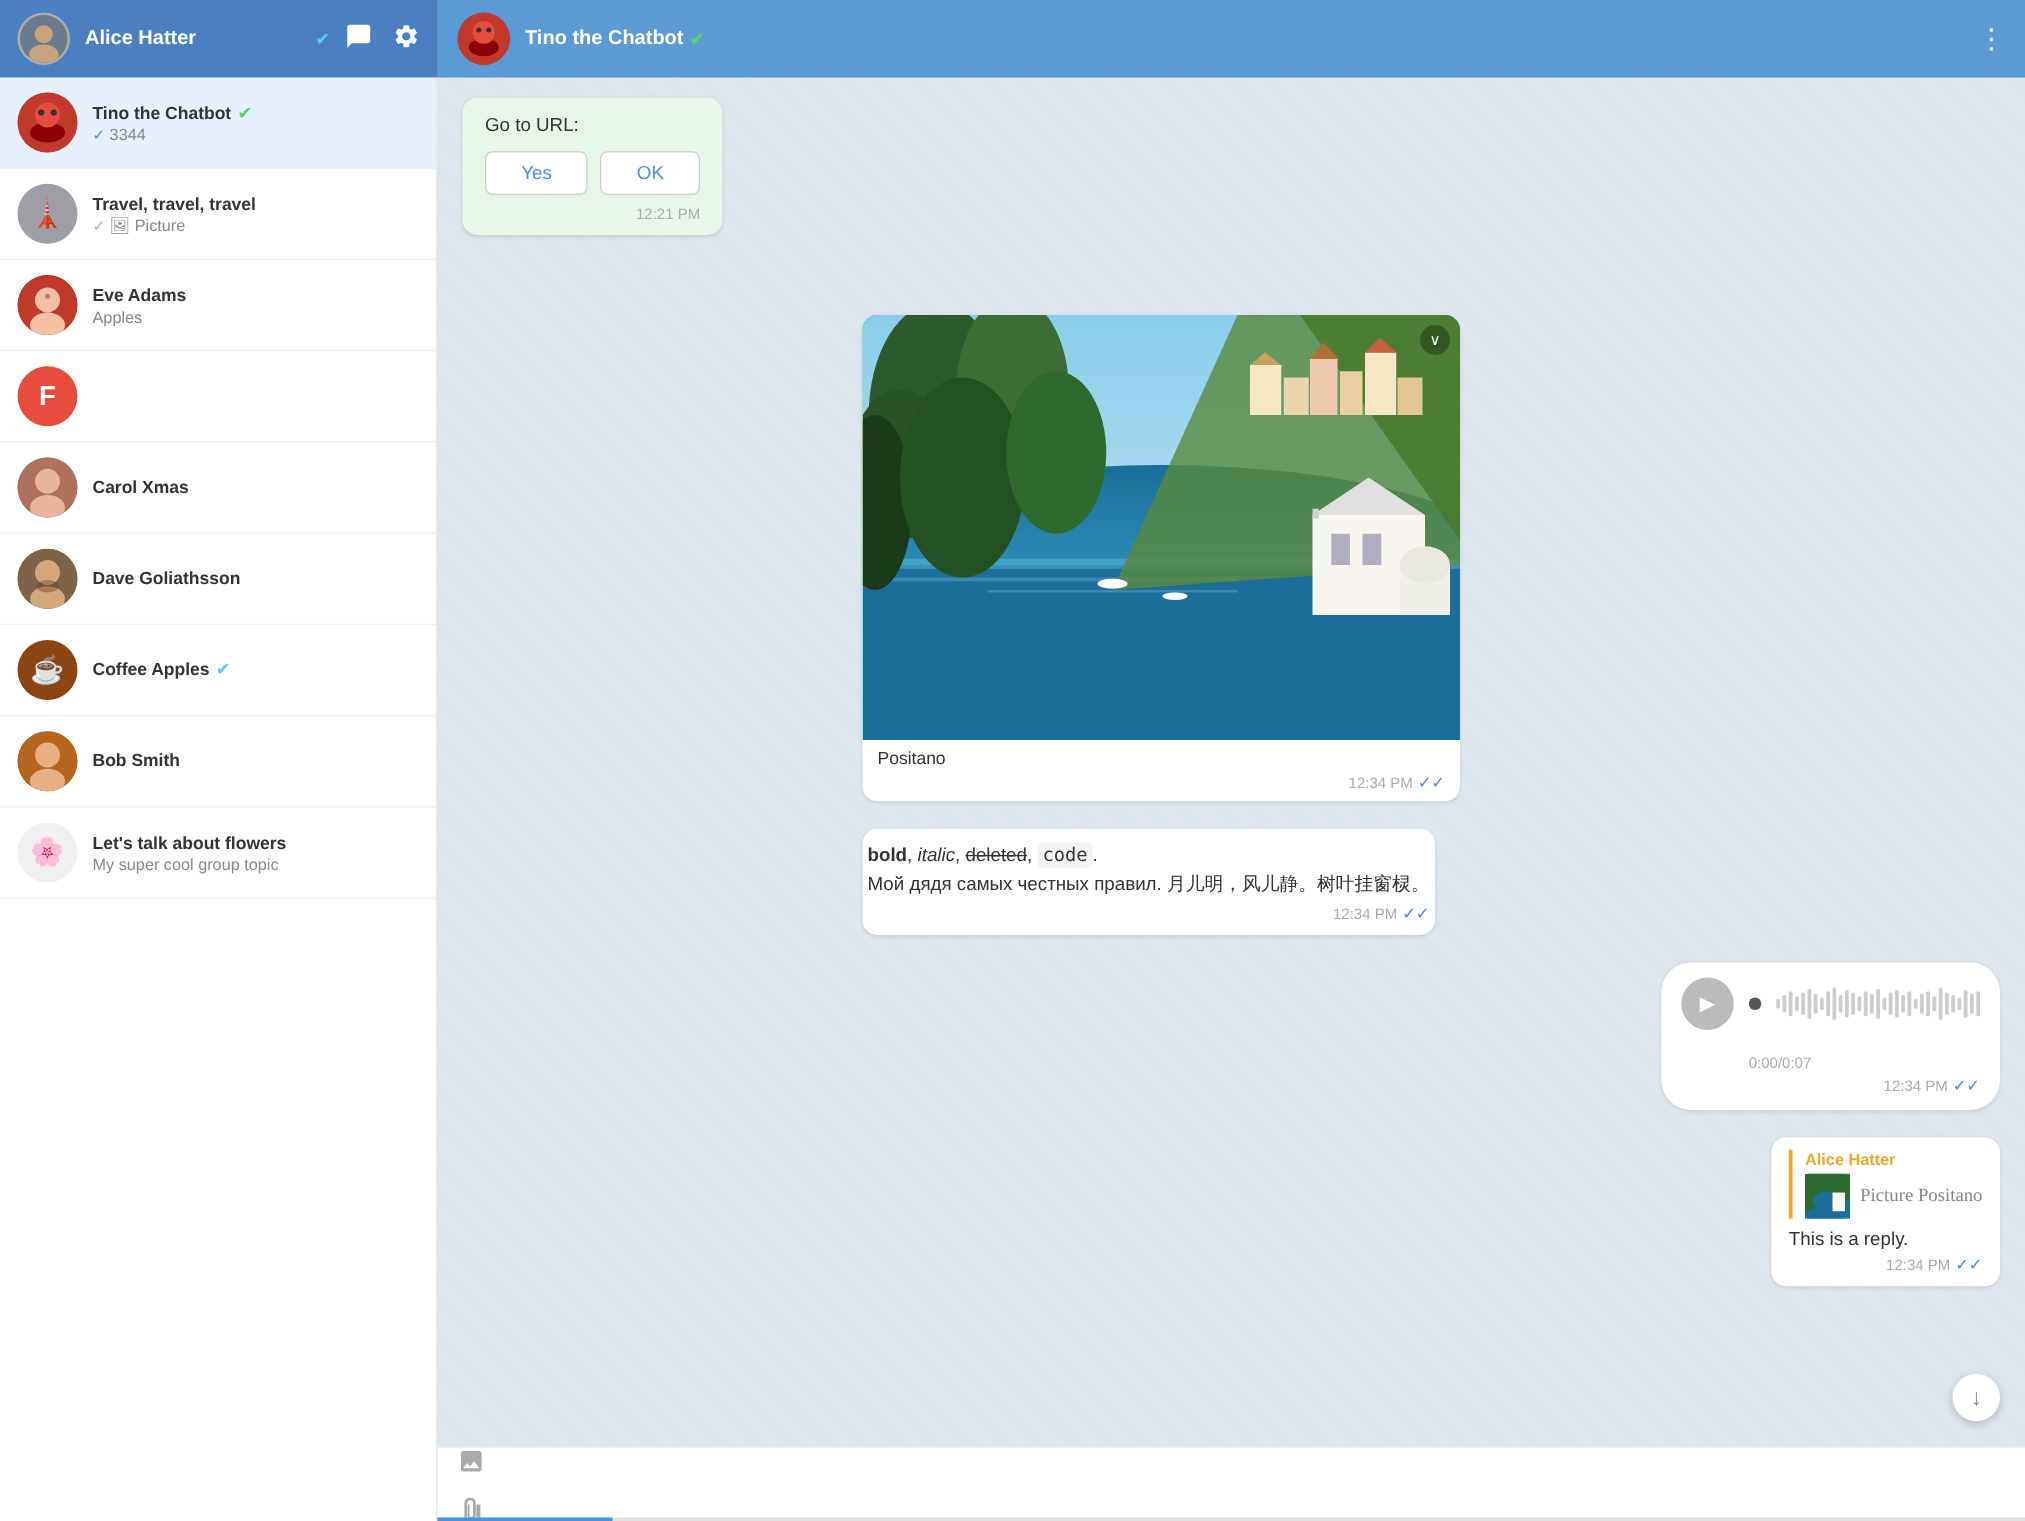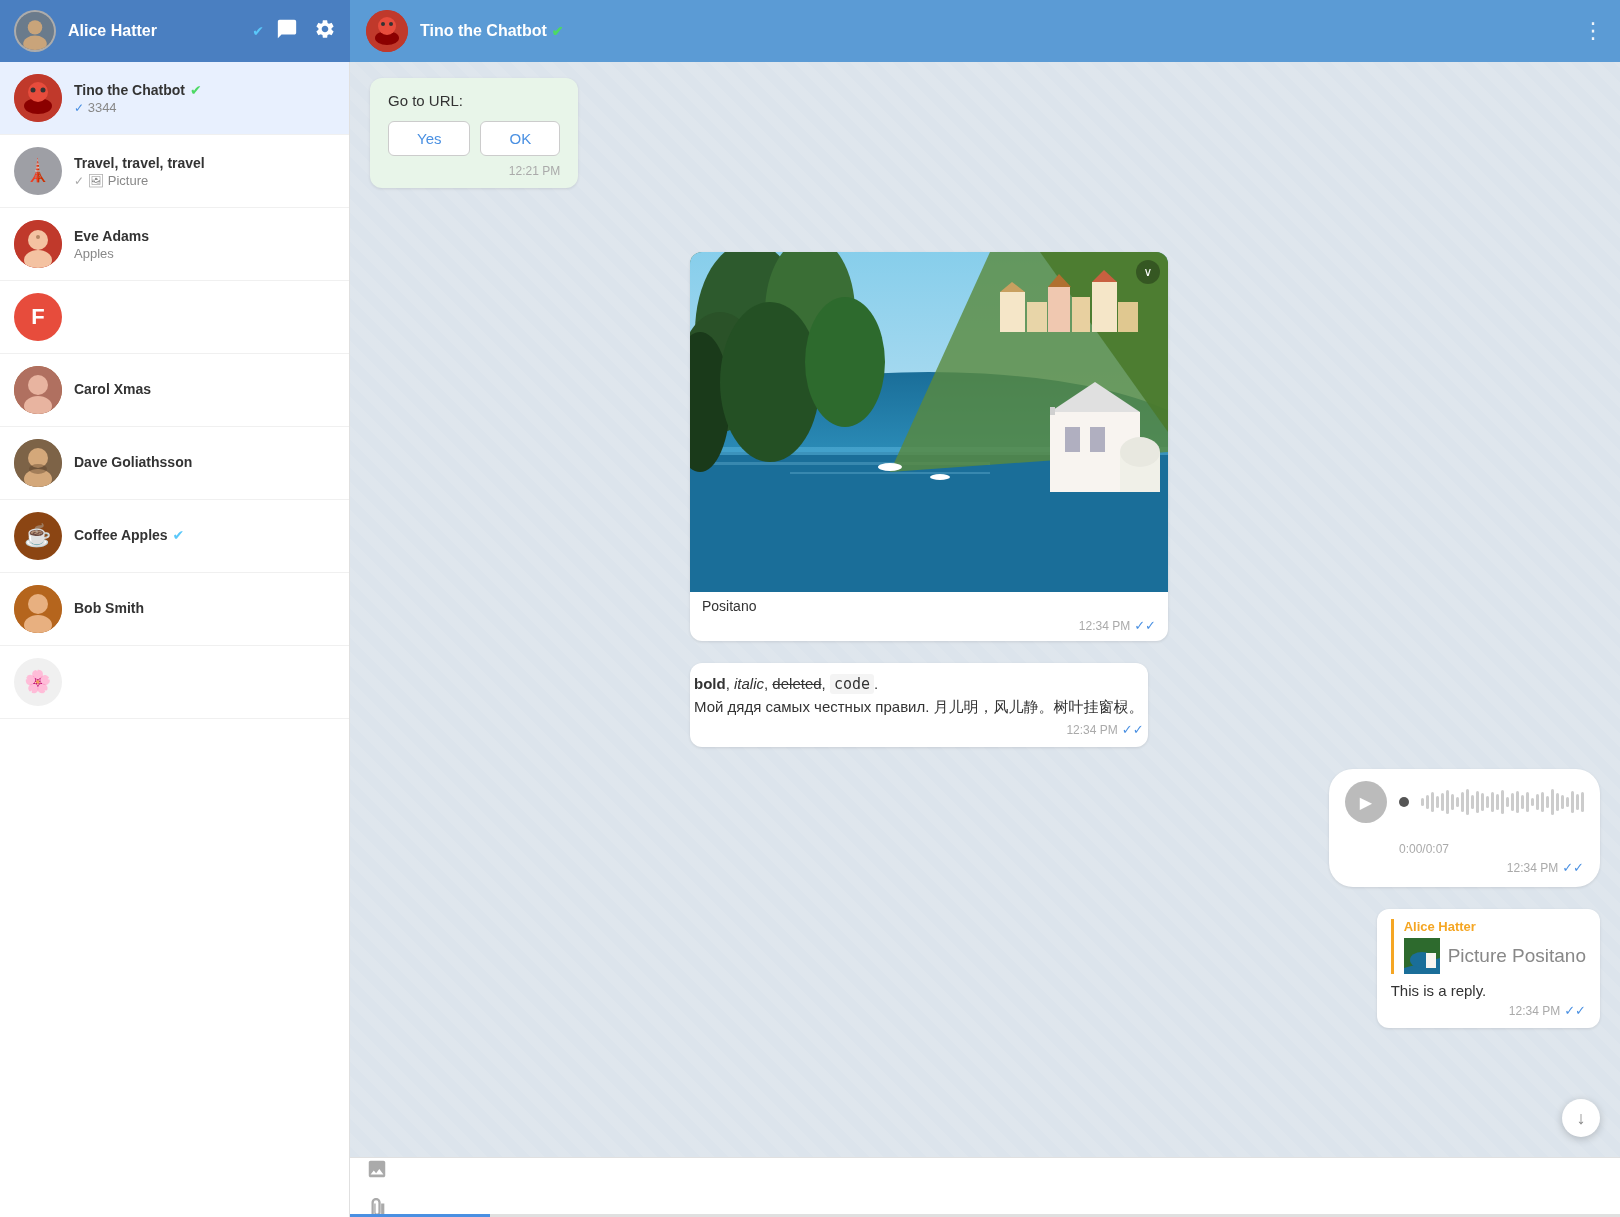--- a/index.html
+++ b/index.html
@@ -222,21 +222,21 @@
       padding-left: 10px;
       margin-bottom: 8px;
     }
     .reply-author { color: #f5a623; font-size: 13px; font-weight: 600; }
     .reply-preview { display: flex; gap: 8px; align-items: center; margin-top: 4px; }
     .reply-thumb {
       width: 36px; height: 36px; border-radius: 4px;
       background: linear-gradient(135deg, #2d6a4f, #48cae4);
       flex-shrink: 0;
     }
-    .reply-text { font-size: 19px; color: #888; }
+    .reply-text { font-size: 15px; color: #888; font-family: Liberation Serif, serif; }
     .reply-body { font-size: 15px; color: #333; margin-top: 4px; }
 
     
     .input-bar {
       height: 60px;
       background: white;
       border-top: 1px solid #e0e0e0;
       display: flex;
       padding: 0 16px;
       gap: 12px;
@@ -437,20 +437,26 @@
       <div class="chat-info">
         <div class="chat-name-row">
           <span class="chat-name">Bob Smith</span>
         </div>
         <div class="chat-preview"></div>
       </div>
     </div>
 
     <div class="chat-item">
       <div class="chat-avatar" style="background:#f0f0f0; font-size:22px;">🌸</div>
+      <div class="chat-info">
+        <div class="chat-name-row">
+          <span class="chat-name">Let's talk about flowers</span>
+        </div>
+        <div class="chat-preview">My super cool group topic</div>
+      </div>
     </div>
 
   </div>
 
   <div class="chat-area" style="position:relative;">
 
     <div class="messages-container">
 
       <div class="url-dialog">
         <div class="url-dialog-title">Go to URL:</div>

